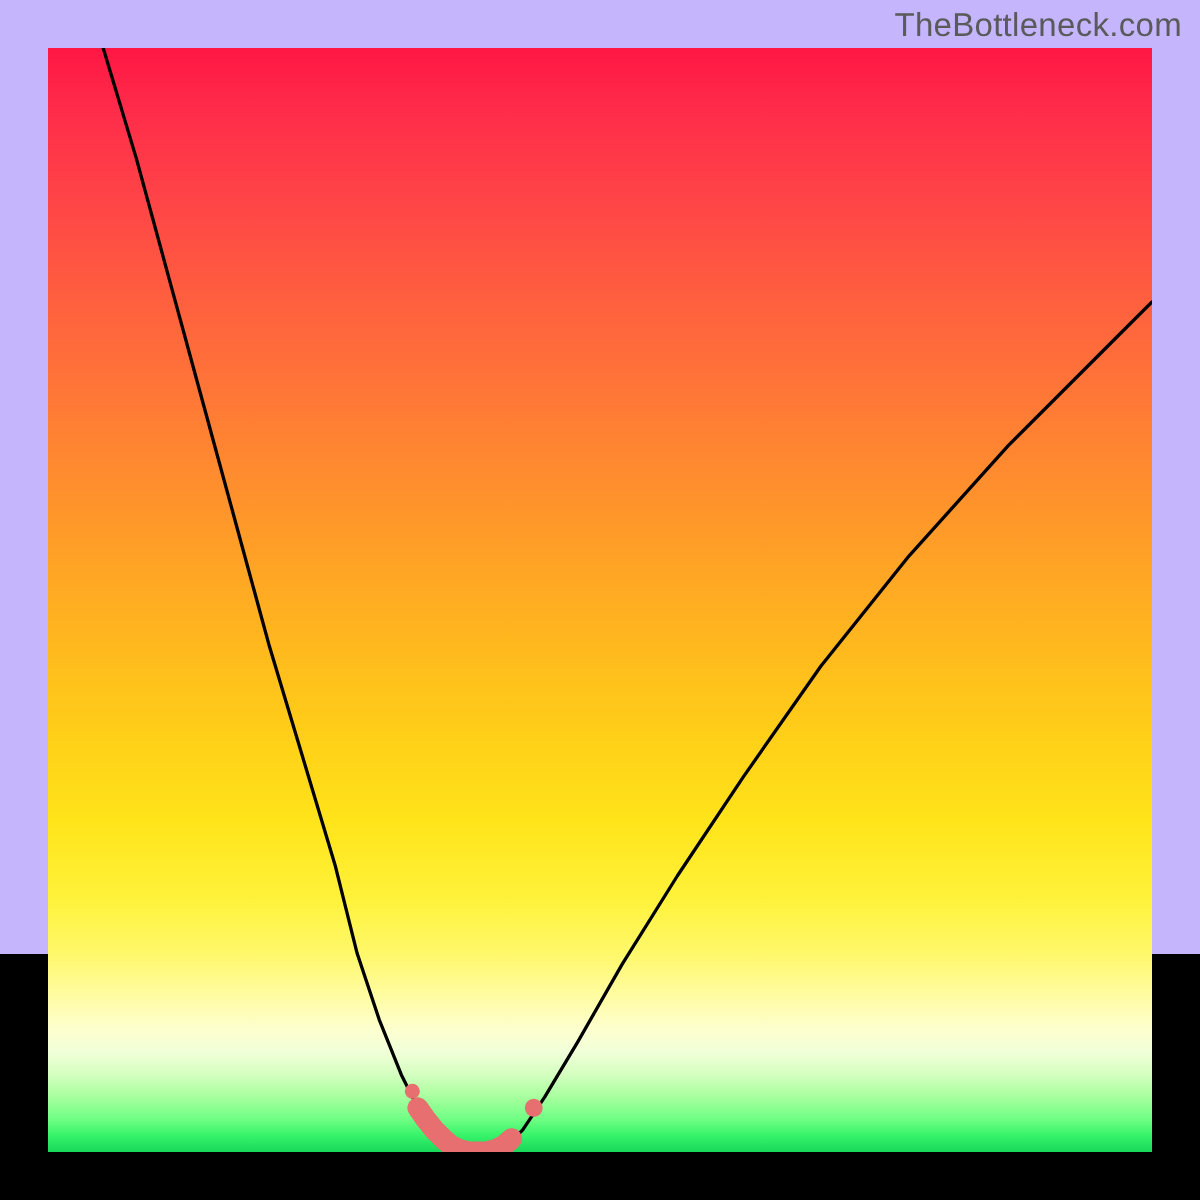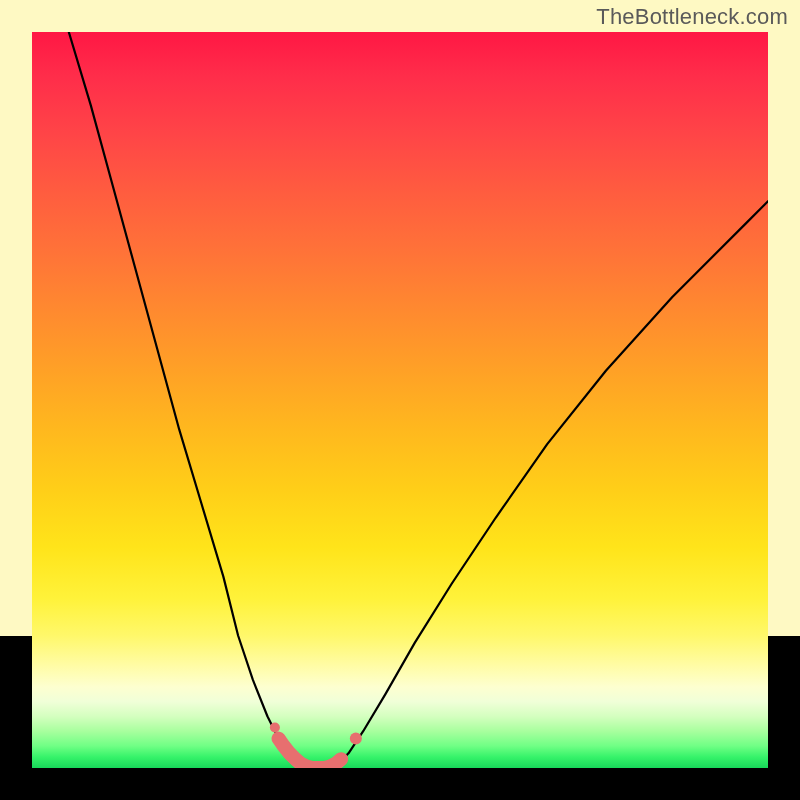--- a/index.html
+++ b/index.html
@@ -10,21 +10,21 @@
     background: #000000;
     overflow: hidden;
     font-family: Arial, Helvetica, sans-serif;
   }
   .frame {
     position: absolute;
     left: 0;
     top: 0;
     width: 800px;
     height: 636px;
-    background: #fef9c3;
+    background: #c4b5fd;
   }
   .watermark {
     position: absolute;
     top: 4px;
     right: 12px;
     color: #5a5a5a;
     font-size: 22px;
     font-weight: 400;
     letter-spacing: 0.2px;
     z-index: 10;

